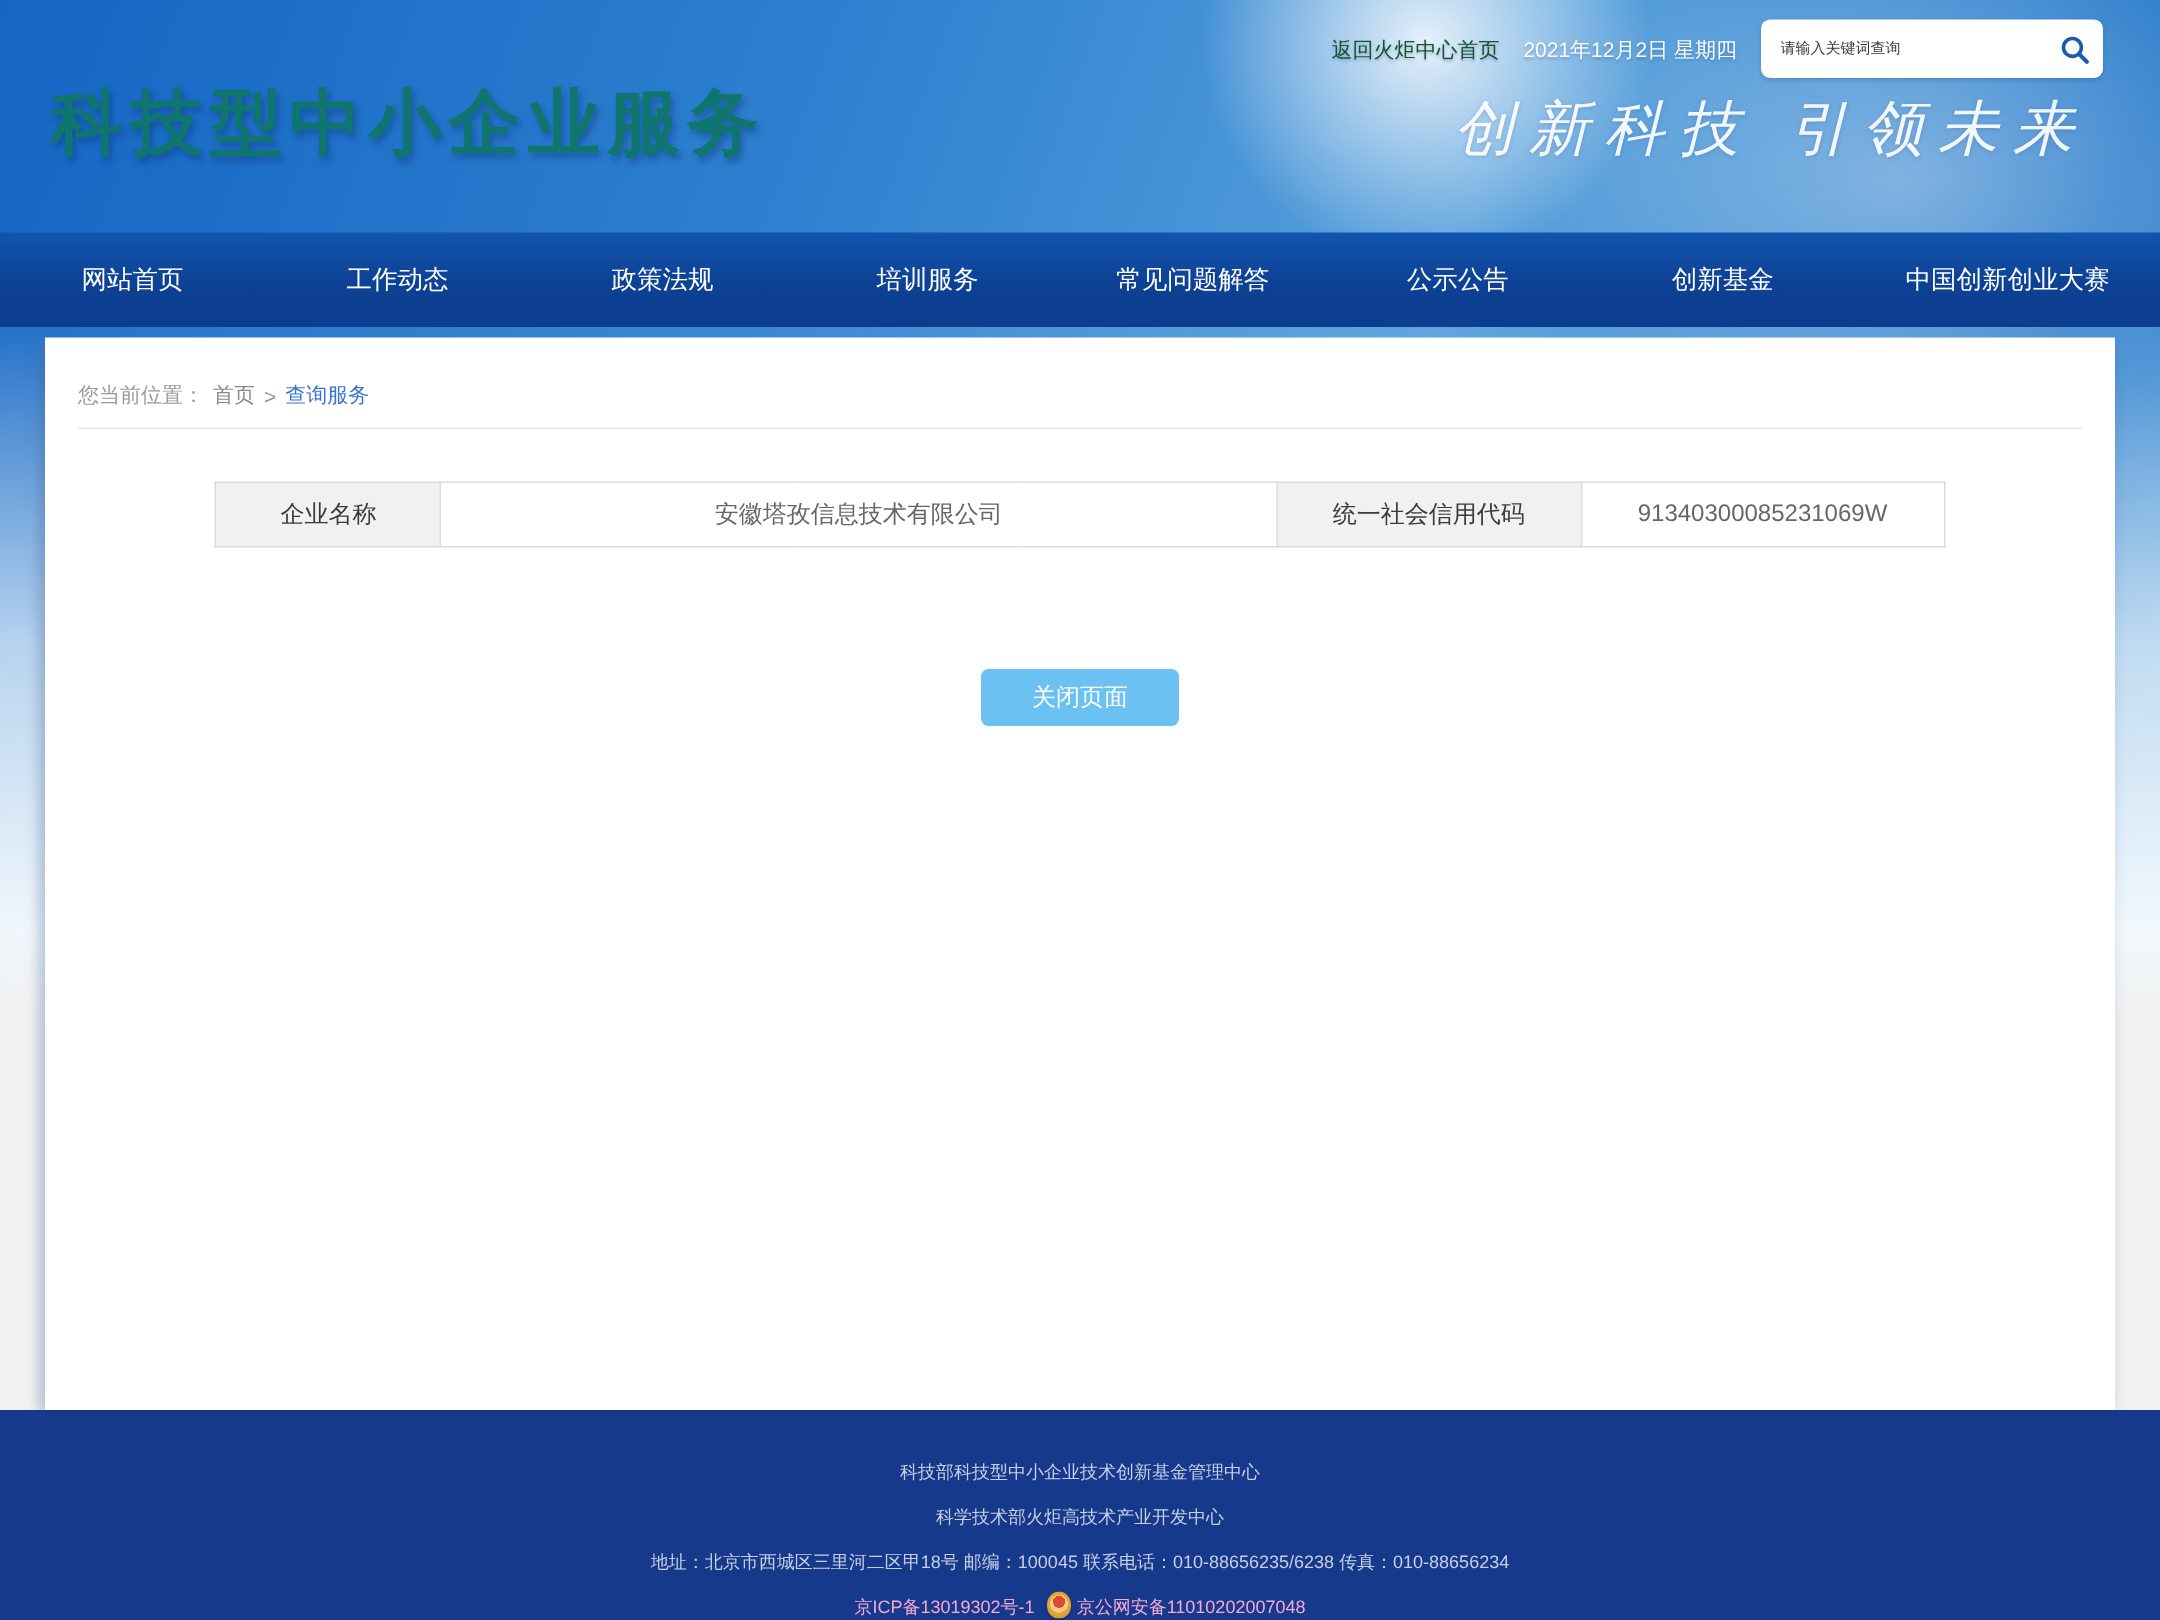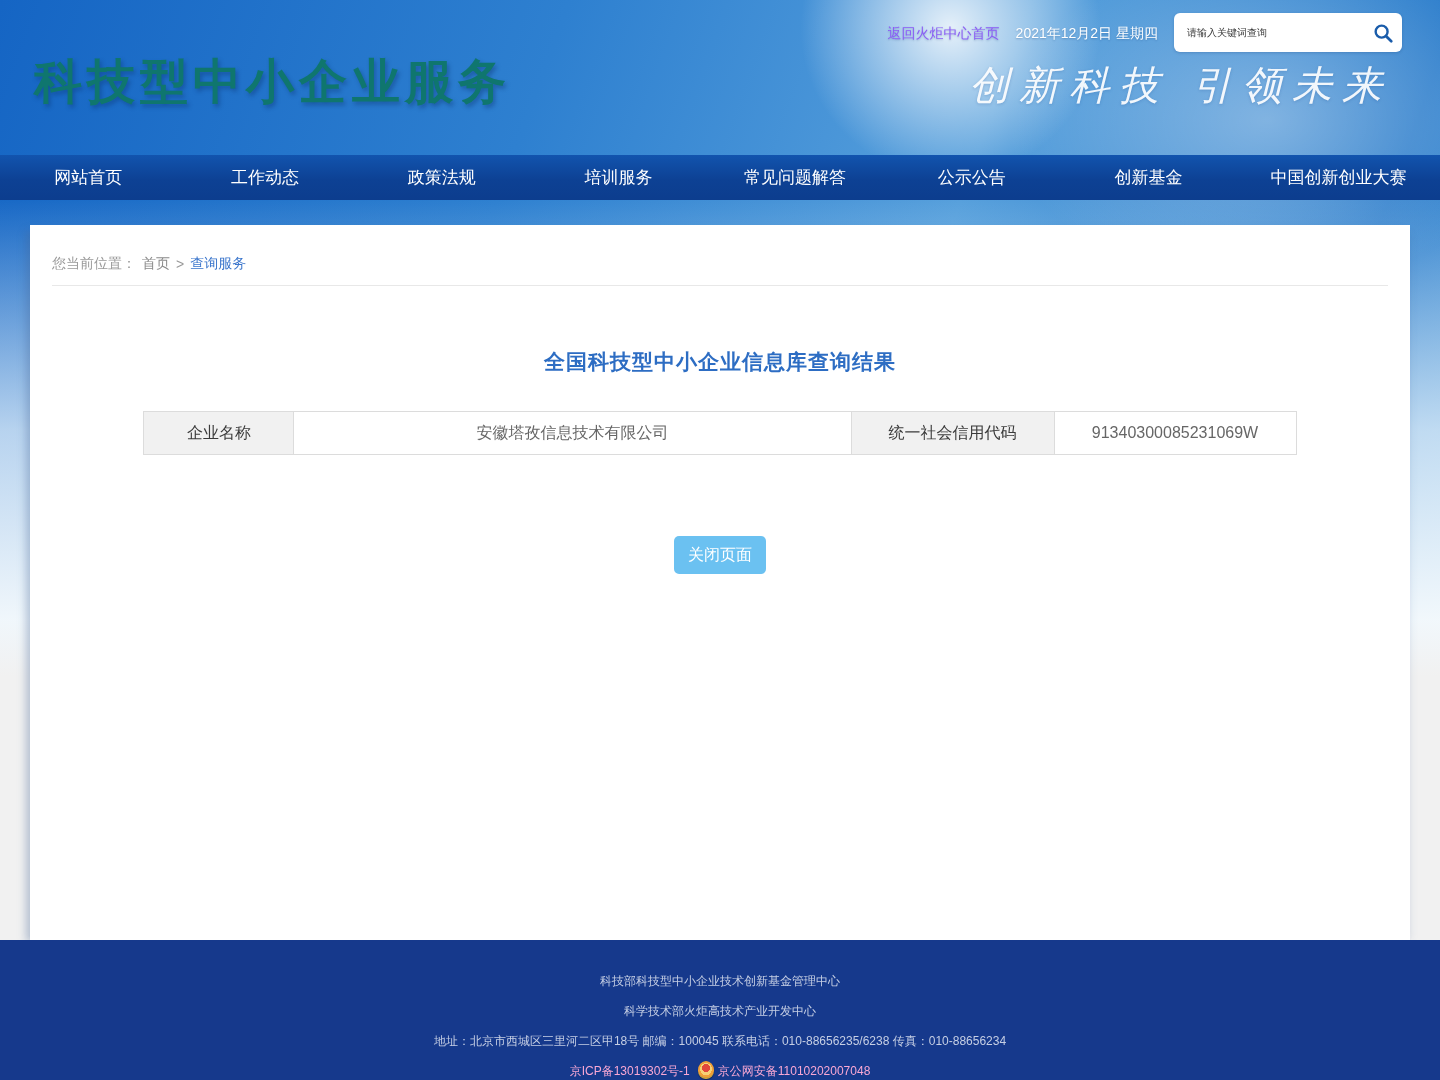--- a/index.html
+++ b/index.html
@@ -27,21 +27,21 @@
     font-size:48px; font-weight:bold; color:#0f766e;
     letter-spacing:5px;
     text-shadow:2px 3px 4px rgba(10,50,110,0.4);
   }
   .top-right {
     position:absolute; top:25px; right:282px;
     display:flex; align-items:center; gap:16px;
     color:#ffffff; font-size:14px; white-space:nowrap;
     text-shadow:0 1px 2px rgba(20,60,120,0.3);
   }
-  .top-right a { color:#8b5cf6; text-decoration:none; cursor:pointer; }
+  .top-right a { color:#14532d; text-decoration:none; cursor:pointer; }
   .searchbox {
     position:absolute; top:13px; right:38px;
     width:228px; height:39px; background:#ffffff;
     border-radius:6px; display:flex; align-items:center;
     box-shadow:0 1px 3px rgba(20,60,120,0.25);
   }
   .searchbox input {
     flex:1; border:none; outline:none; background:transparent;
     padding:0 6px 0 13px; font-size:10px; color:#333;
     font-family:"Liberation Sans", sans-serif;
@@ -53,21 +53,21 @@
   }
   .slogan {
     position:absolute; top:58px; right:48px;
     font-family:"DejaVu Serif", serif; font-style:italic;
     font-size:40px; color:rgba(255,255,255,0.92);
     letter-spacing:10px; white-space:nowrap;
     text-shadow:0 1px 3px rgba(30,80,150,0.25);
   }
   
   .nav {
-    position:absolute; top:155px; left:0; width:1440px; height:45px;
+    position:absolute; top:155px; left:0; width:1440px; height:63px;
     background:linear-gradient(180deg,#1254ae 0%, #0d4194 55%, #0c3d8e 100%);
     display:flex; align-items:stretch; z-index:3;
   }
   .nav-item {
     flex:1; display:flex; align-items:center; justify-content:center;
     color:#ffffff; font-size:17px; cursor:pointer; white-space:nowrap;
   }
   .nav-item:last-child { flex:1.15; }
   
   .panel {
@@ -96,21 +96,21 @@
   table.result td {
     border:1px solid #dcdcdc; height:43px;
     text-align:center; vertical-align:middle;
     font-size:16px; overflow:hidden; white-space:nowrap;
   }
   td.lbl { background:#f1f1f1; color:#3a3a3a; }
   td.val { background:#ffffff; color:#666666; }
   
   .close-btn {
     display:block; margin:81px auto 0 auto;
-    width:92px; height:38px; border:none; border-radius:5px;
+    width:132px; height:38px; border:none; border-radius:5px;
     background:#6bc1f1; color:#ffffff; font-size:16px;
     cursor:pointer; font-family:"Liberation Sans", sans-serif;
   }
   
   .footer {
     position:absolute; left:0; top:940px; width:1440px; height:140px;
     background:#16398c; color:#c6cfe4; font-size:12px;
     text-align:center; padding-top:26px; z-index:2;
   }
   .footer .fline { line-height:30px; }
@@ -162,21 +162,20 @@
 <div class="panel">
 
   <div class="breadcrumb">
     <span>您当前位置：</span>
     <a class="bc-home">首页</a>
     <span>&gt;</span>
     <a class="bc-current">查询服务</a>
   </div>
   <div class="bc-rule"></div>
 
-  <div class="result-title">全国科技型中小企业信息库查询结果</div>
 
   <table class="result">
     <colgroup>
       <col style="width:150px">
         <col style="width:237px">
         <col style="width:148px">
       <col style="width:172px">
         <col style="width:203px">
         <col style="width:242px">
     </colgroup>

